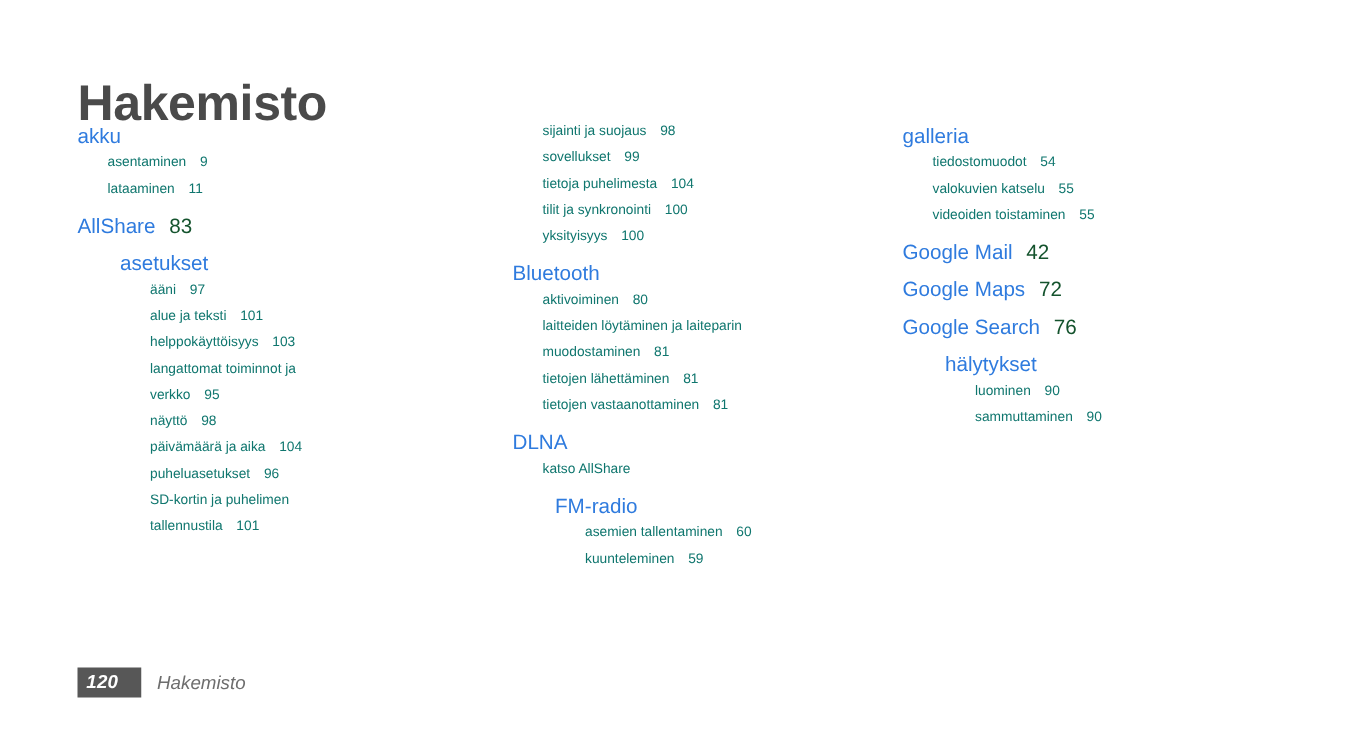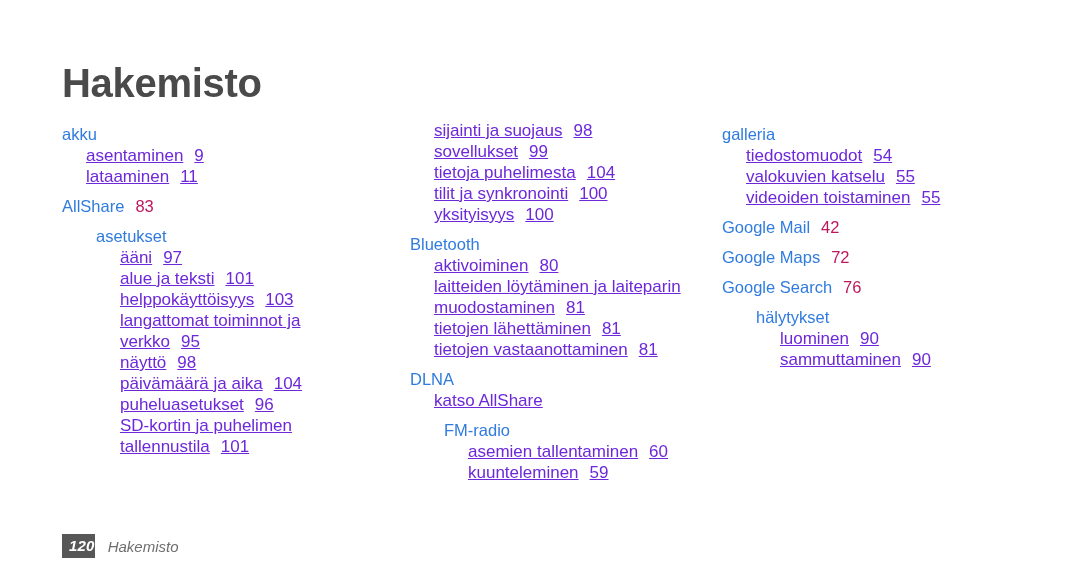--- a/index.html
+++ b/index.html
@@ -31,21 +31,21 @@
     font-weight: bold;
     color: #4a4a4a;
     letter-spacing: -0.3px;
     line-height: 1;
   }
 
   
   .columns {
     position: absolute;
     left: 0;
-    top: 124px;
+    top: 99px;
     width: 1080px;
     height: 400px;
   }
   .column {
     position: absolute;
     top: 0;
   }
   .col-1 { left: 62px;  width: 300px; }
   .col-2 { left: 410px; width: 300px; top: -4px; }
   .col-3 { left: 722px; width: 310px; }
@@ -56,32 +56,31 @@
   }
   .group:last-child { margin-bottom: 0; margin-left: 34px; }
 
   .heading {
     font-size: 16.5px;
     color: #2f7bde;
     line-height: 21px;
     white-space: nowrap;
   }
   .heading .pg {
-    color: #be185d;
+    color: #14532d;
     margin-left: 11px;
     text-align: right;
   }
 
   .entry {
-    font-size: 17px;
-    color: #6d28d9;
+    font-size: 11px;
+    color: #0f766e;
     line-height: 21px;
     margin-left: 24px;
     white-space: nowrap;
-    text-decoration: underline;
   }
   .entry .pg {
     margin-left: 11px;
   }
 
   
   .kids { }
 
   
   .orphan-kids { margin-bottom: 9px; }
@@ -94,21 +93,21 @@
     display: flex;
     align-items: center;
   }
   .folio {
     background: #575757;
     color: #ffffff;
     font-size: 15px;
     font-style: italic;
     font-weight: bold;
     line-height: 1;
-    padding: 4px 0 5px 7px;
+    padding: 4px 18px 5px 7px;
     letter-spacing: 0.2px;
   }
   .folio-label {
     margin-left: 13px;
     font-size: 15px;
     font-style: italic;
     color: #6e6e6e;
   }
 </style>
 </head>

